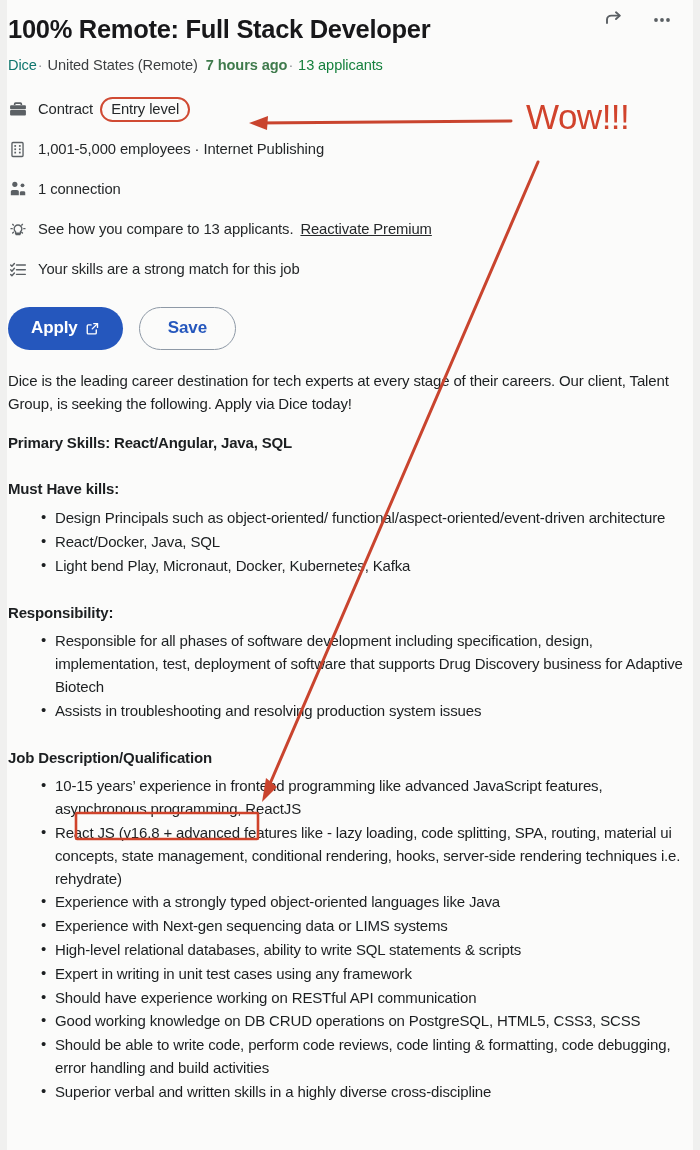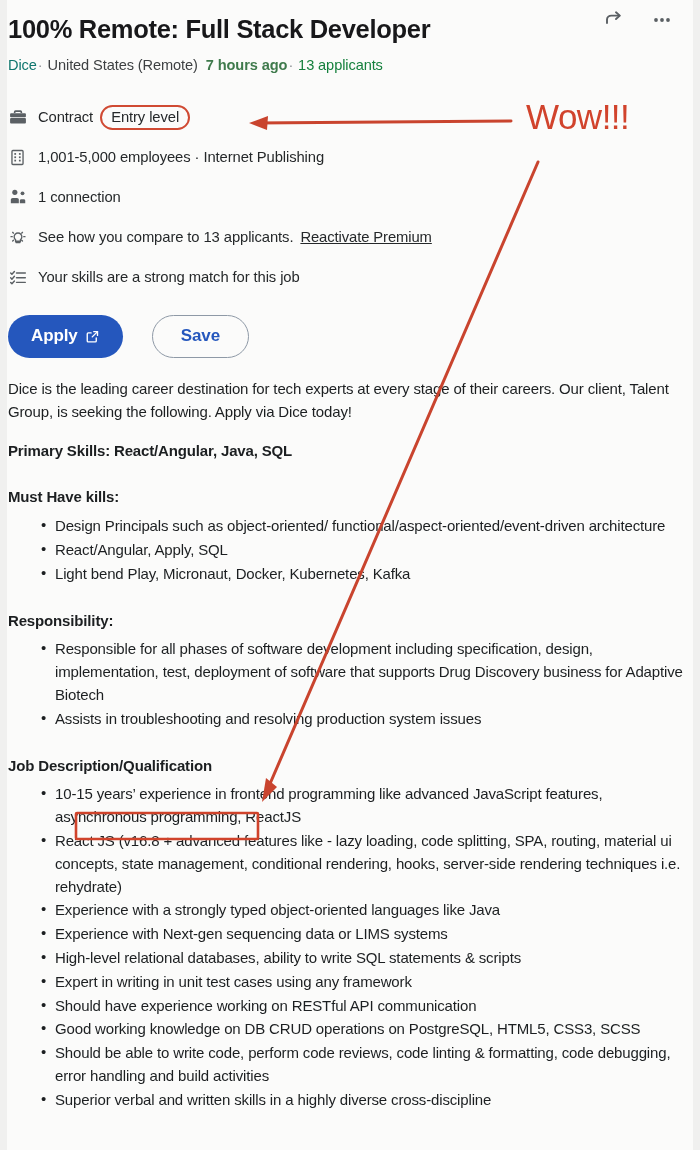--- a/index.html
+++ b/index.html
@@ -68,21 +68,21 @@
     letter-spacing: -0.1px;
     white-space: nowrap;
   }
   .sub-line .dot { color: #8d9296; padding: 0 1px; }
   .sub-line .company { color: #0f766e; }
   .sub-line .posted { color: #3f7a4c; font-weight: bold; }
   .sub-line .applicants { color: #15803d; }
 
   
   .meta {
-    margin-top: 28px;
+    margin-top: 20px;
   }
   .meta-row {
     display: flex;
     align-items: center;
     min-height: 32px;
     margin-bottom: 8px;
   }
   .meta-ic {
     width: 30px;
     min-width: 30px;
@@ -108,21 +108,21 @@
     padding: 2px 9px 3px;
     border: 2px solid #d04a33;
     border-radius: 16px;
   }
 
   
   .btn-row {
     margin-top: 22px;
     display: flex;
     align-items: center;
-    gap: 29px;
+    gap: 16px;
   }
   .btn {
     border-radius: 26px;
     font-size: 17px;
     font-weight: bold;
     letter-spacing: -0.1px;
     display: inline-flex;
     align-items: center;
     gap: 7px;
     cursor: pointer;
@@ -332,21 +332,21 @@
 
     <div class="desc">
 
       <p>Dice is the leading career destination for tech experts at every stage of their careers. Our client, Talent Group, is seeking the following. Apply via Dice today!</p>
 
       <p class="hdg" style="margin-bottom:24px">Primary Skills: React/Angular, Java, SQL</p>
 
       <p class="hdg">Must Have kills:</p>
       <ul>
         <li>Design Principals such as object-oriented/ functional/aspect-oriented/event-driven architecture</li>
-        <li>React/Angular, Apply, SQL</li>
+        <li>React/Docker, Java, SQL</li>
         <li>Light bend Play, Micronaut, Docker, Kubernetes, Kafka</li>
       </ul>
 
       <p class="hdg gap">Responsibility:</p>
       <ul>
         <li>Responsible for all phases of software development including specification, design, implementation, test, deployment of software that supports Drug Discovery business for Adaptive Biotech</li>
         <li>Assists in troubleshooting and resolving production system issues</li>
       </ul>
 
       <p class="hdg gap">Job Description/Qualification</p>

